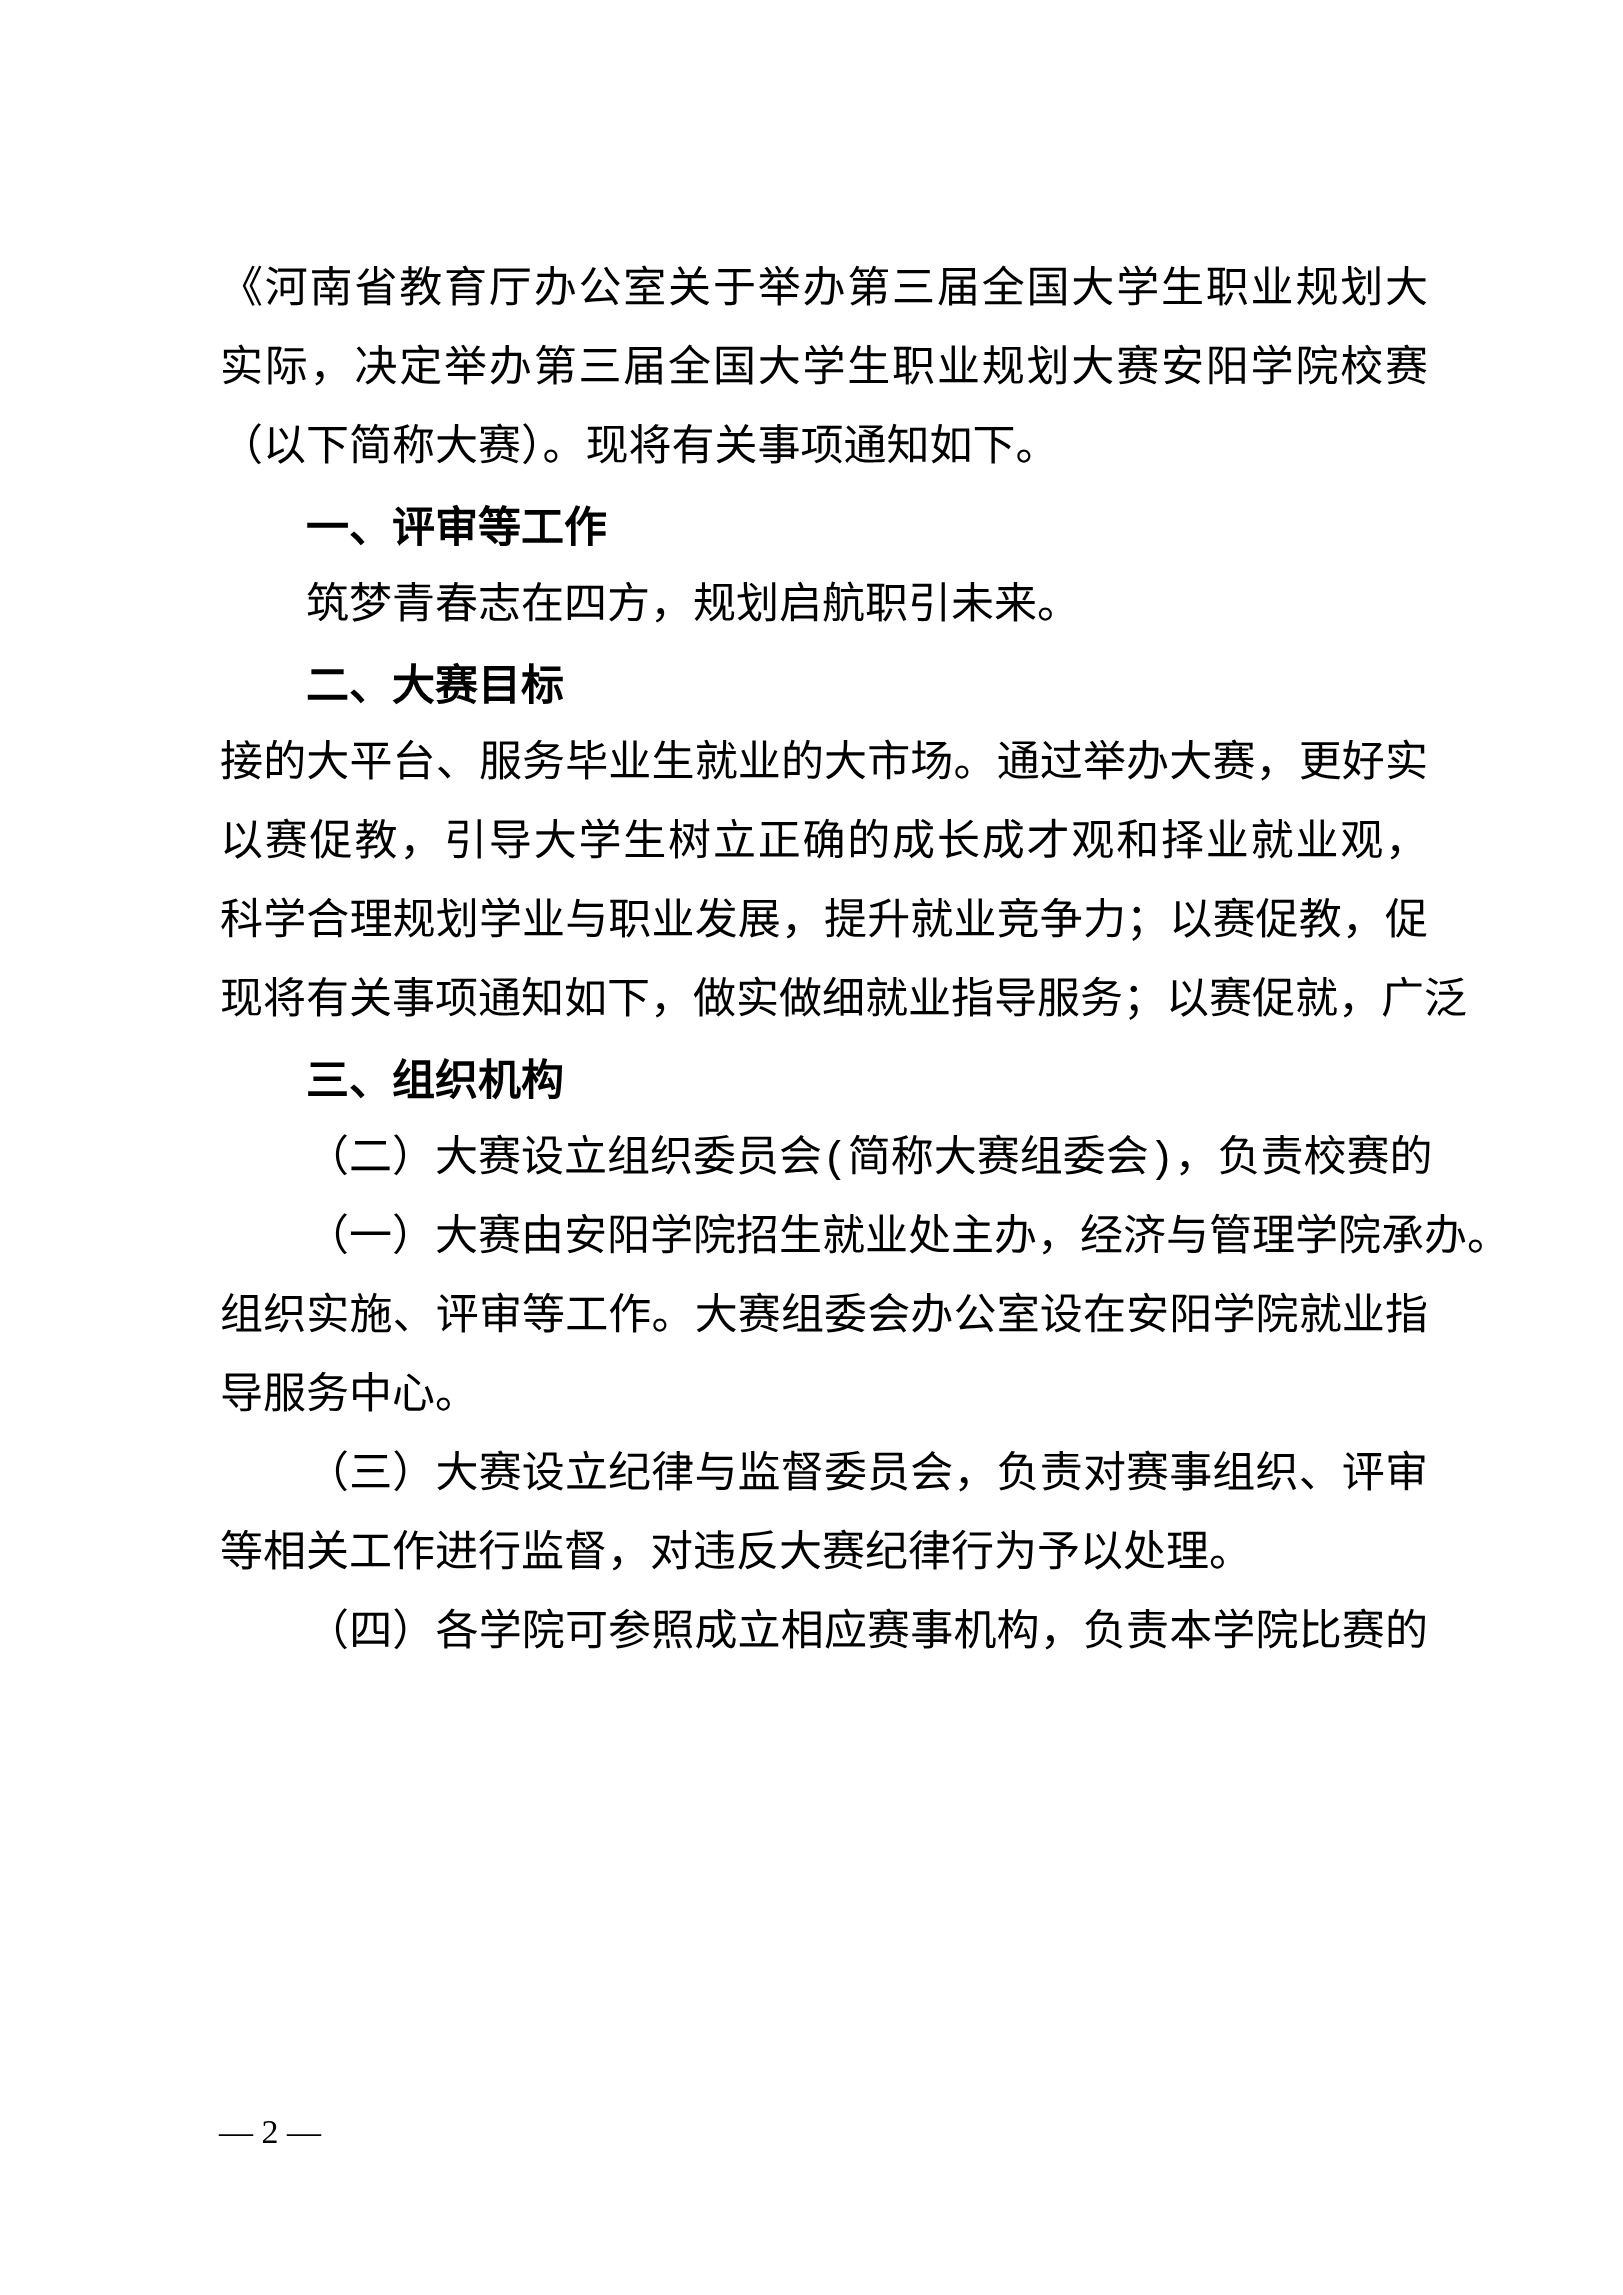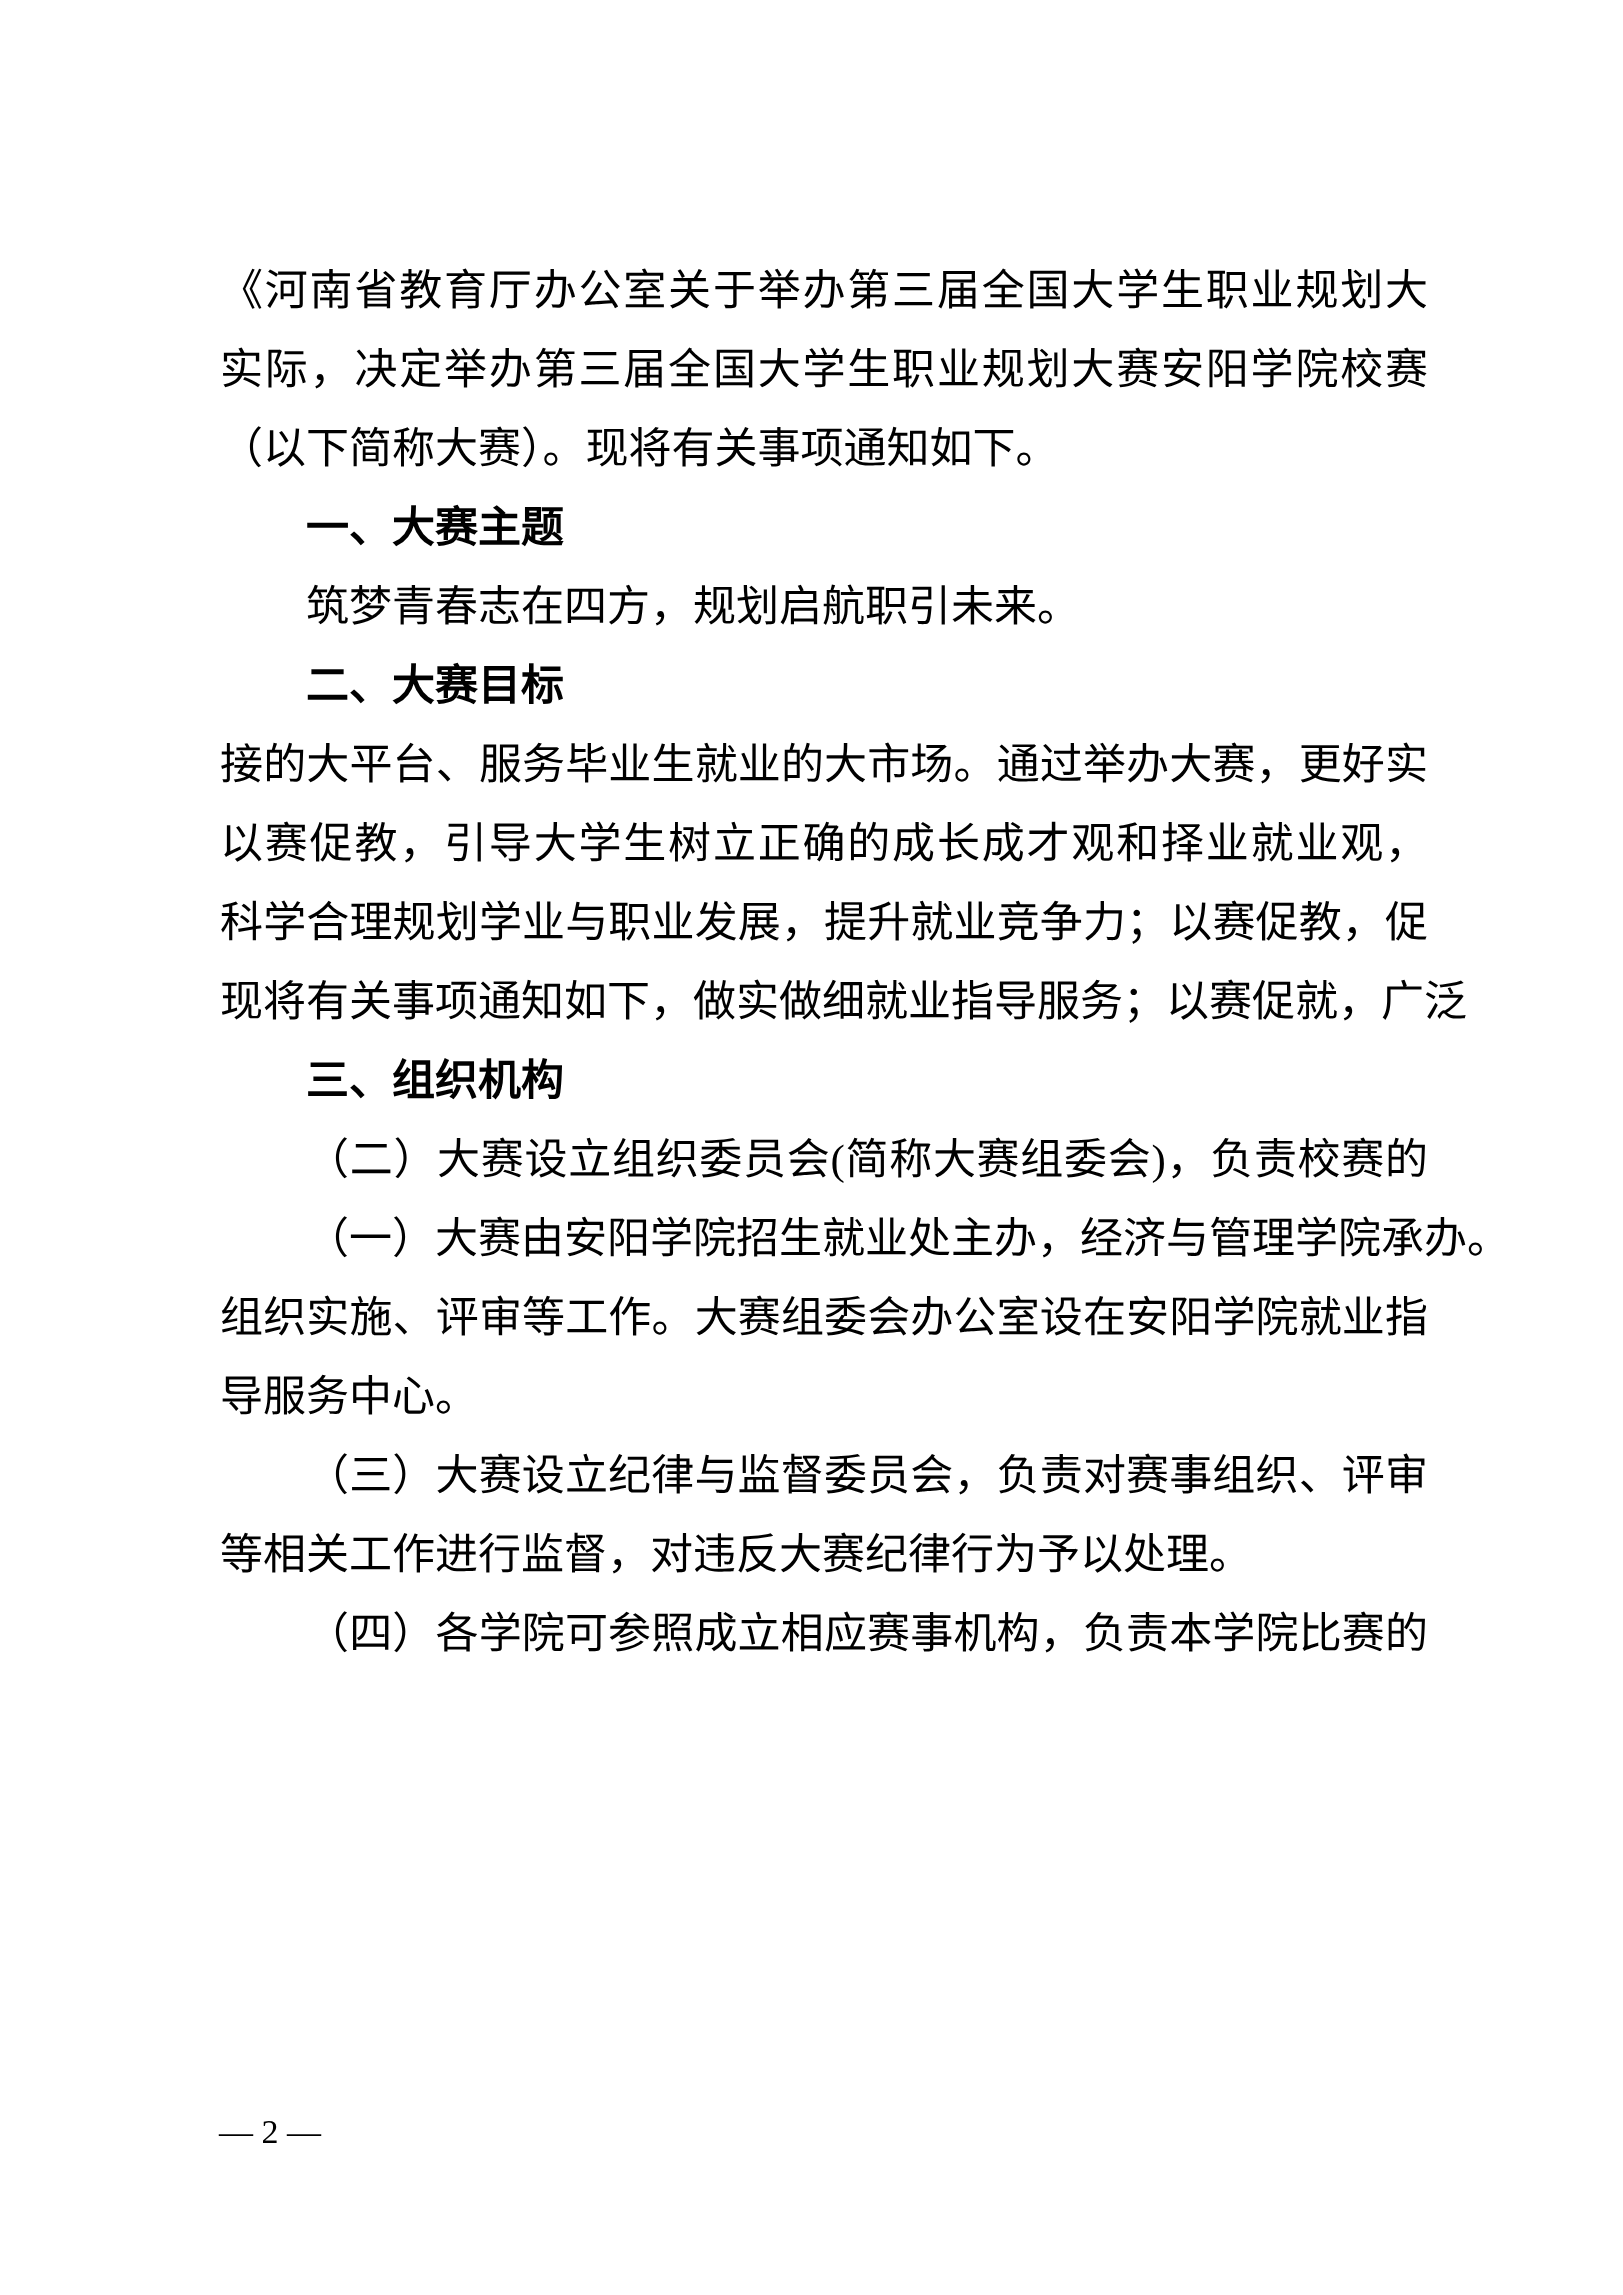--- a/index.html
+++ b/index.html
@@ -16,21 +16,21 @@
     overflow: hidden;
   }
   .content {
     position: absolute;
     left: 220px;
     top: 251px;
     width: 1208px;
   }
   
   .ln {
-    font-family: Liberation Serif, serif;
+    font-family: Liberation Mono, monospace;
     font-size: 43px;
     line-height: 79px;
     height: 79px;
     white-space: nowrap;
     text-align: justify;
     text-align-last: justify;
     text-justify: inter-character;
     letter-spacing: 0px;
   }
   
@@ -59,21 +59,21 @@
   }
 </style>
 </head>
 <body>
 
 <div class="page">
   <div class="content">
     <div class="ln">《河南省教育厅办公室关于举办第三届全国大学生职业规划大</div>
     <div class="ln">实际，决定举办第三届全国大学生职业规划大赛安阳学院校赛</div>
     <div class="ln last">（以下简称大赛）。现将有关事项通知如下。</div>
-    <div class="ln hd ind">一、大赛主题</div>
+    <div class="ln hd ind">一、评审等工作</div>
     <div class="ln ind last">筑梦青春志在四方，规划启航职引未来。</div>
     <div class="ln hd ind">二、大赛目标</div>
     <div class="ln">接的大平台、服务毕业生就业的大市场。通过举办大赛，更好实</div>
     <div class="ln">以赛促教，引导大学生树立正确的成长成才观和择业就业观，</div>
     <div class="ln">科学合理规划学业与职业发展，提升就业竞争力；以赛促教，促</div>
     <div class="ln">现将有关事项通知如下，做实做细就业指导服务；以赛促就，广泛</div>
     <div class="ln hd ind">三、组织机构</div>
     <div class="ln ind">（二）大赛设立组织委员会(简称大赛组委会)，负责校赛的</div>
     <div class="ln ind last">（一）大赛由安阳学院招生就业处主办，经济与管理学院承办。</div>
     <div class="ln">组织实施、评审等工作。大赛组委会办公室设在安阳学院就业指</div>

